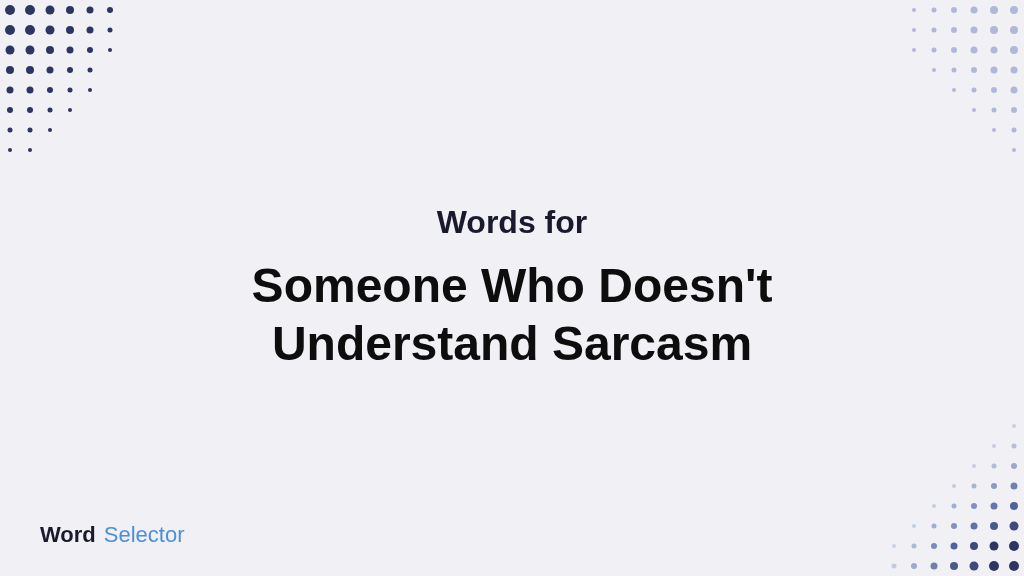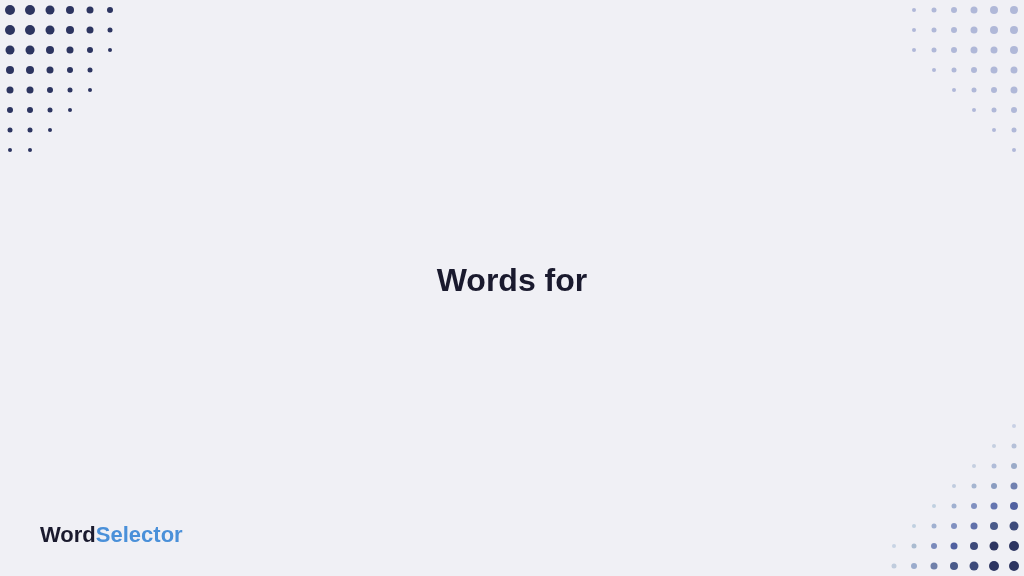--- a/index.html
+++ b/index.html
@@ -70,21 +70,22 @@
       position: absolute;
       bottom: 28px;
       left: 40px;
       font-size: 22px;
       font-weight: 700;
       color: #1a1a2e;
     }
 
     .logo span {
       color: #4a90d9;
-      font-weight: 700;
+      font-weight: 400;
+      padding-left: 8px;
     }
 
     
     .dot-grid svg {
       width: 100%;
       height: 100%;
     }
   </style>
 </head>
 <body>
@@ -235,19 +236,23 @@
         <circle cx="190" cy="50" r="2.5" fill="#b5c0d8"></circle>
         <circle cx="170" cy="50" r="2" fill="#c5cfe0"></circle>
 
         <circle cx="190" cy="30" r="2" fill="#c8d0e4"></circle>
       </g>
     </svg>
   </div>
 
   <div class="content-area">
     <p class="subtitle">Words for</p>
+    <h1 class="title">
+      <span>Someone Who Doesn't</span><br>
+      <span>Understand Sarcasm</span>
+    </h1>
   </div>
 
   <div class="logo">
     <strong>Word</strong><span>Selector</span>
   </div>
 
 </div>
 
 </body></html>

